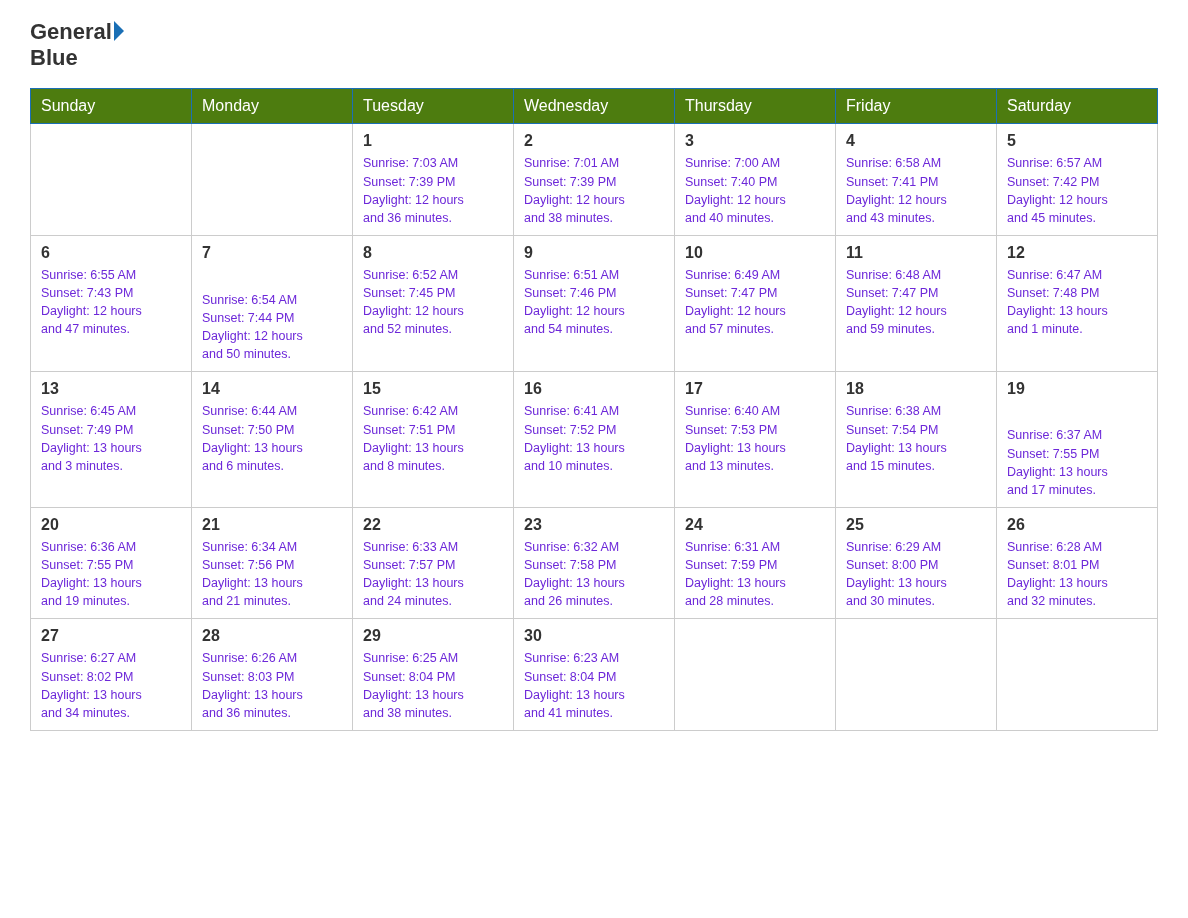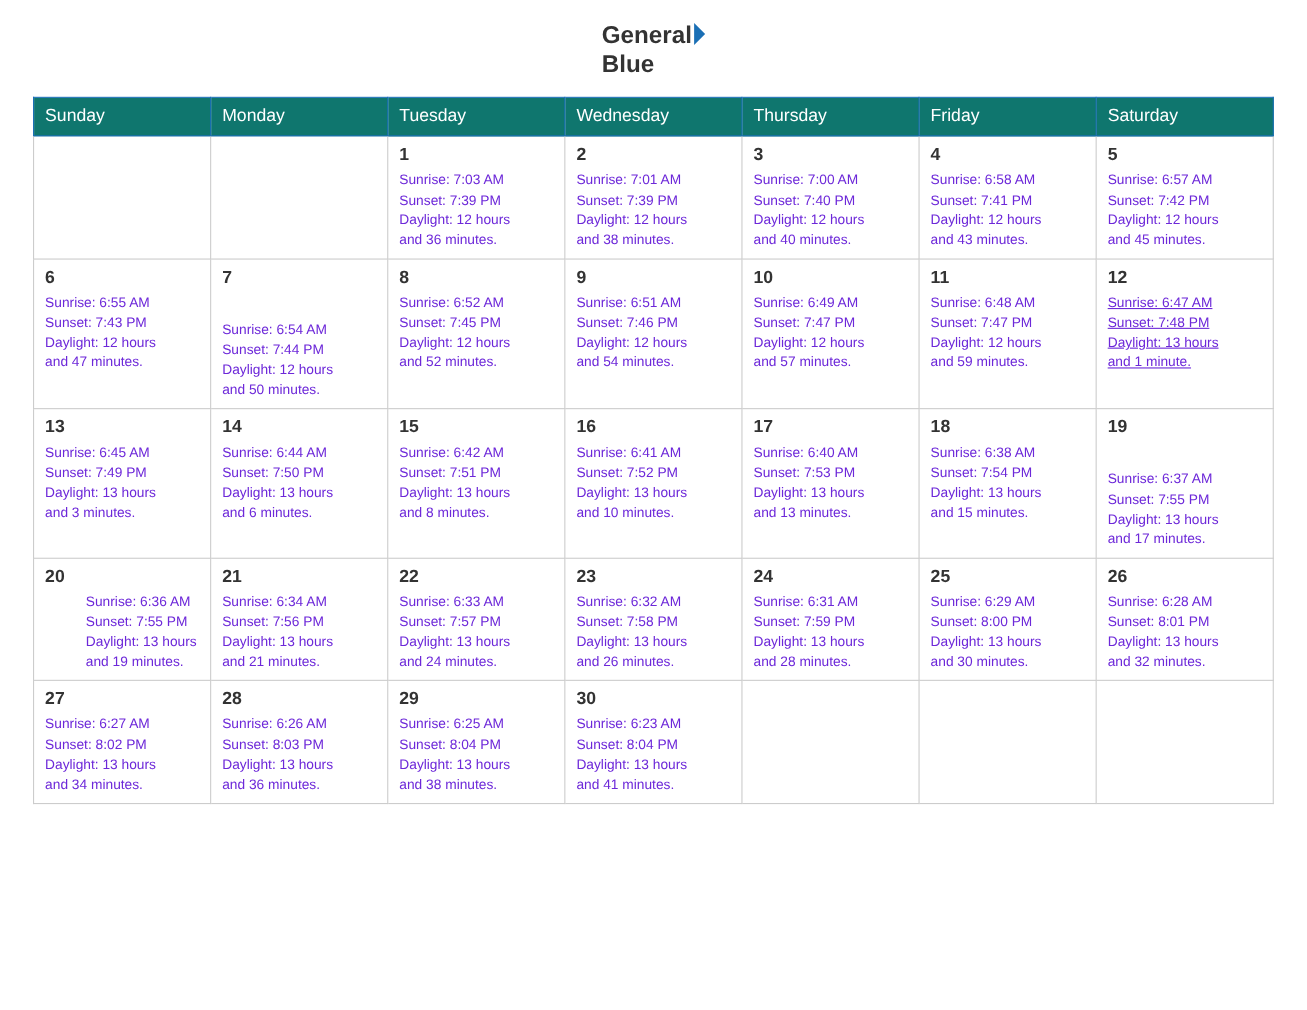--- a/index.html
+++ b/index.html
@@ -5,21 +5,21 @@
     * { margin: 0; padding: 0; box-sizing: border-box; }
     body {
       font-family: Arial, sans-serif;
       background: #fff;
       width: 1188px;
       min-height: 918px;
       padding: 20px 30px;
     }
     .header {
       display: flex;
-      justify-content: center;
+      justify-content: flex-start;
       align-items: flex-start;
       margin-bottom: 18px;
     }
     .logo {
       display: flex;
       align-items: center;
     }
     .logo-text {
       font-size: 22px;
       font-weight: bold;
@@ -48,21 +48,21 @@
       font-size: 20px;
       color: #555;
       margin-top: 4px;
     }
     .calendar {
       width: 100%;
       border-collapse: collapse;
       border: 1px solid #ccc;
     }
     .calendar th {
-      background-color: #0f766e;
+      background-color: #4d7c0f;
       color: #fff;
       text-align: left;
       padding: 8px 10px;
       font-size: 16px;
       font-weight: normal;
       border: 1px solid #1a6fb5;
     }
     .calendar td {
       vertical-align: top;
       padding: 8px 10px;
@@ -197,21 +197,21 @@
         </td>
         <td>
           <span class="day-number">11</span>
           <div class="day-info" style="white-space: pre-line;">Sunrise: 6:48 AM
 Sunset: 7:47 PM
 Daylight: 12 hours
 and 59 minutes.</div>
         </td>
         <td>
           <span class="day-number">12</span>
-          <div class="day-info" style="white-space: pre-line; text-decoration: underline;">Sunrise: 6:47 AM
+          <div class="day-info" style="white-space: pre-line;">Sunrise: 6:47 AM
 Sunset: 7:48 PM
 Daylight: 13 hours
 and 1 minute.</div>
         </td>
       </tr>
       <tr>
         <td>
           <span class="day-number">13</span>
           <div class="day-info" style="white-space: pre-line;">Sunrise: 6:45 AM
 Sunset: 7:49 PM
@@ -257,21 +257,21 @@
           <span class="day-number">19</span>
           <div class="day-info" style="white-space: pre-line; margin-top: 28px;">Sunrise: 6:37 AM
 Sunset: 7:55 PM
 Daylight: 13 hours
 and 17 minutes.</div>
         </td>
       </tr>
       <tr>
         <td>
           <span class="day-number">20</span>
-          <div class="day-info" style="white-space: pre-line; margin-left: 37px;">Sunrise: 6:36 AM
+          <div class="day-info" style="white-space: pre-line;">Sunrise: 6:36 AM
 Sunset: 7:55 PM
 Daylight: 13 hours
 and 19 minutes.</div>
         </td>
         <td>
           <span class="day-number">21</span>
           <div class="day-info" style="white-space: pre-line;">Sunrise: 6:34 AM
 Sunset: 7:56 PM
 Daylight: 13 hours
 and 21 minutes.</div>

